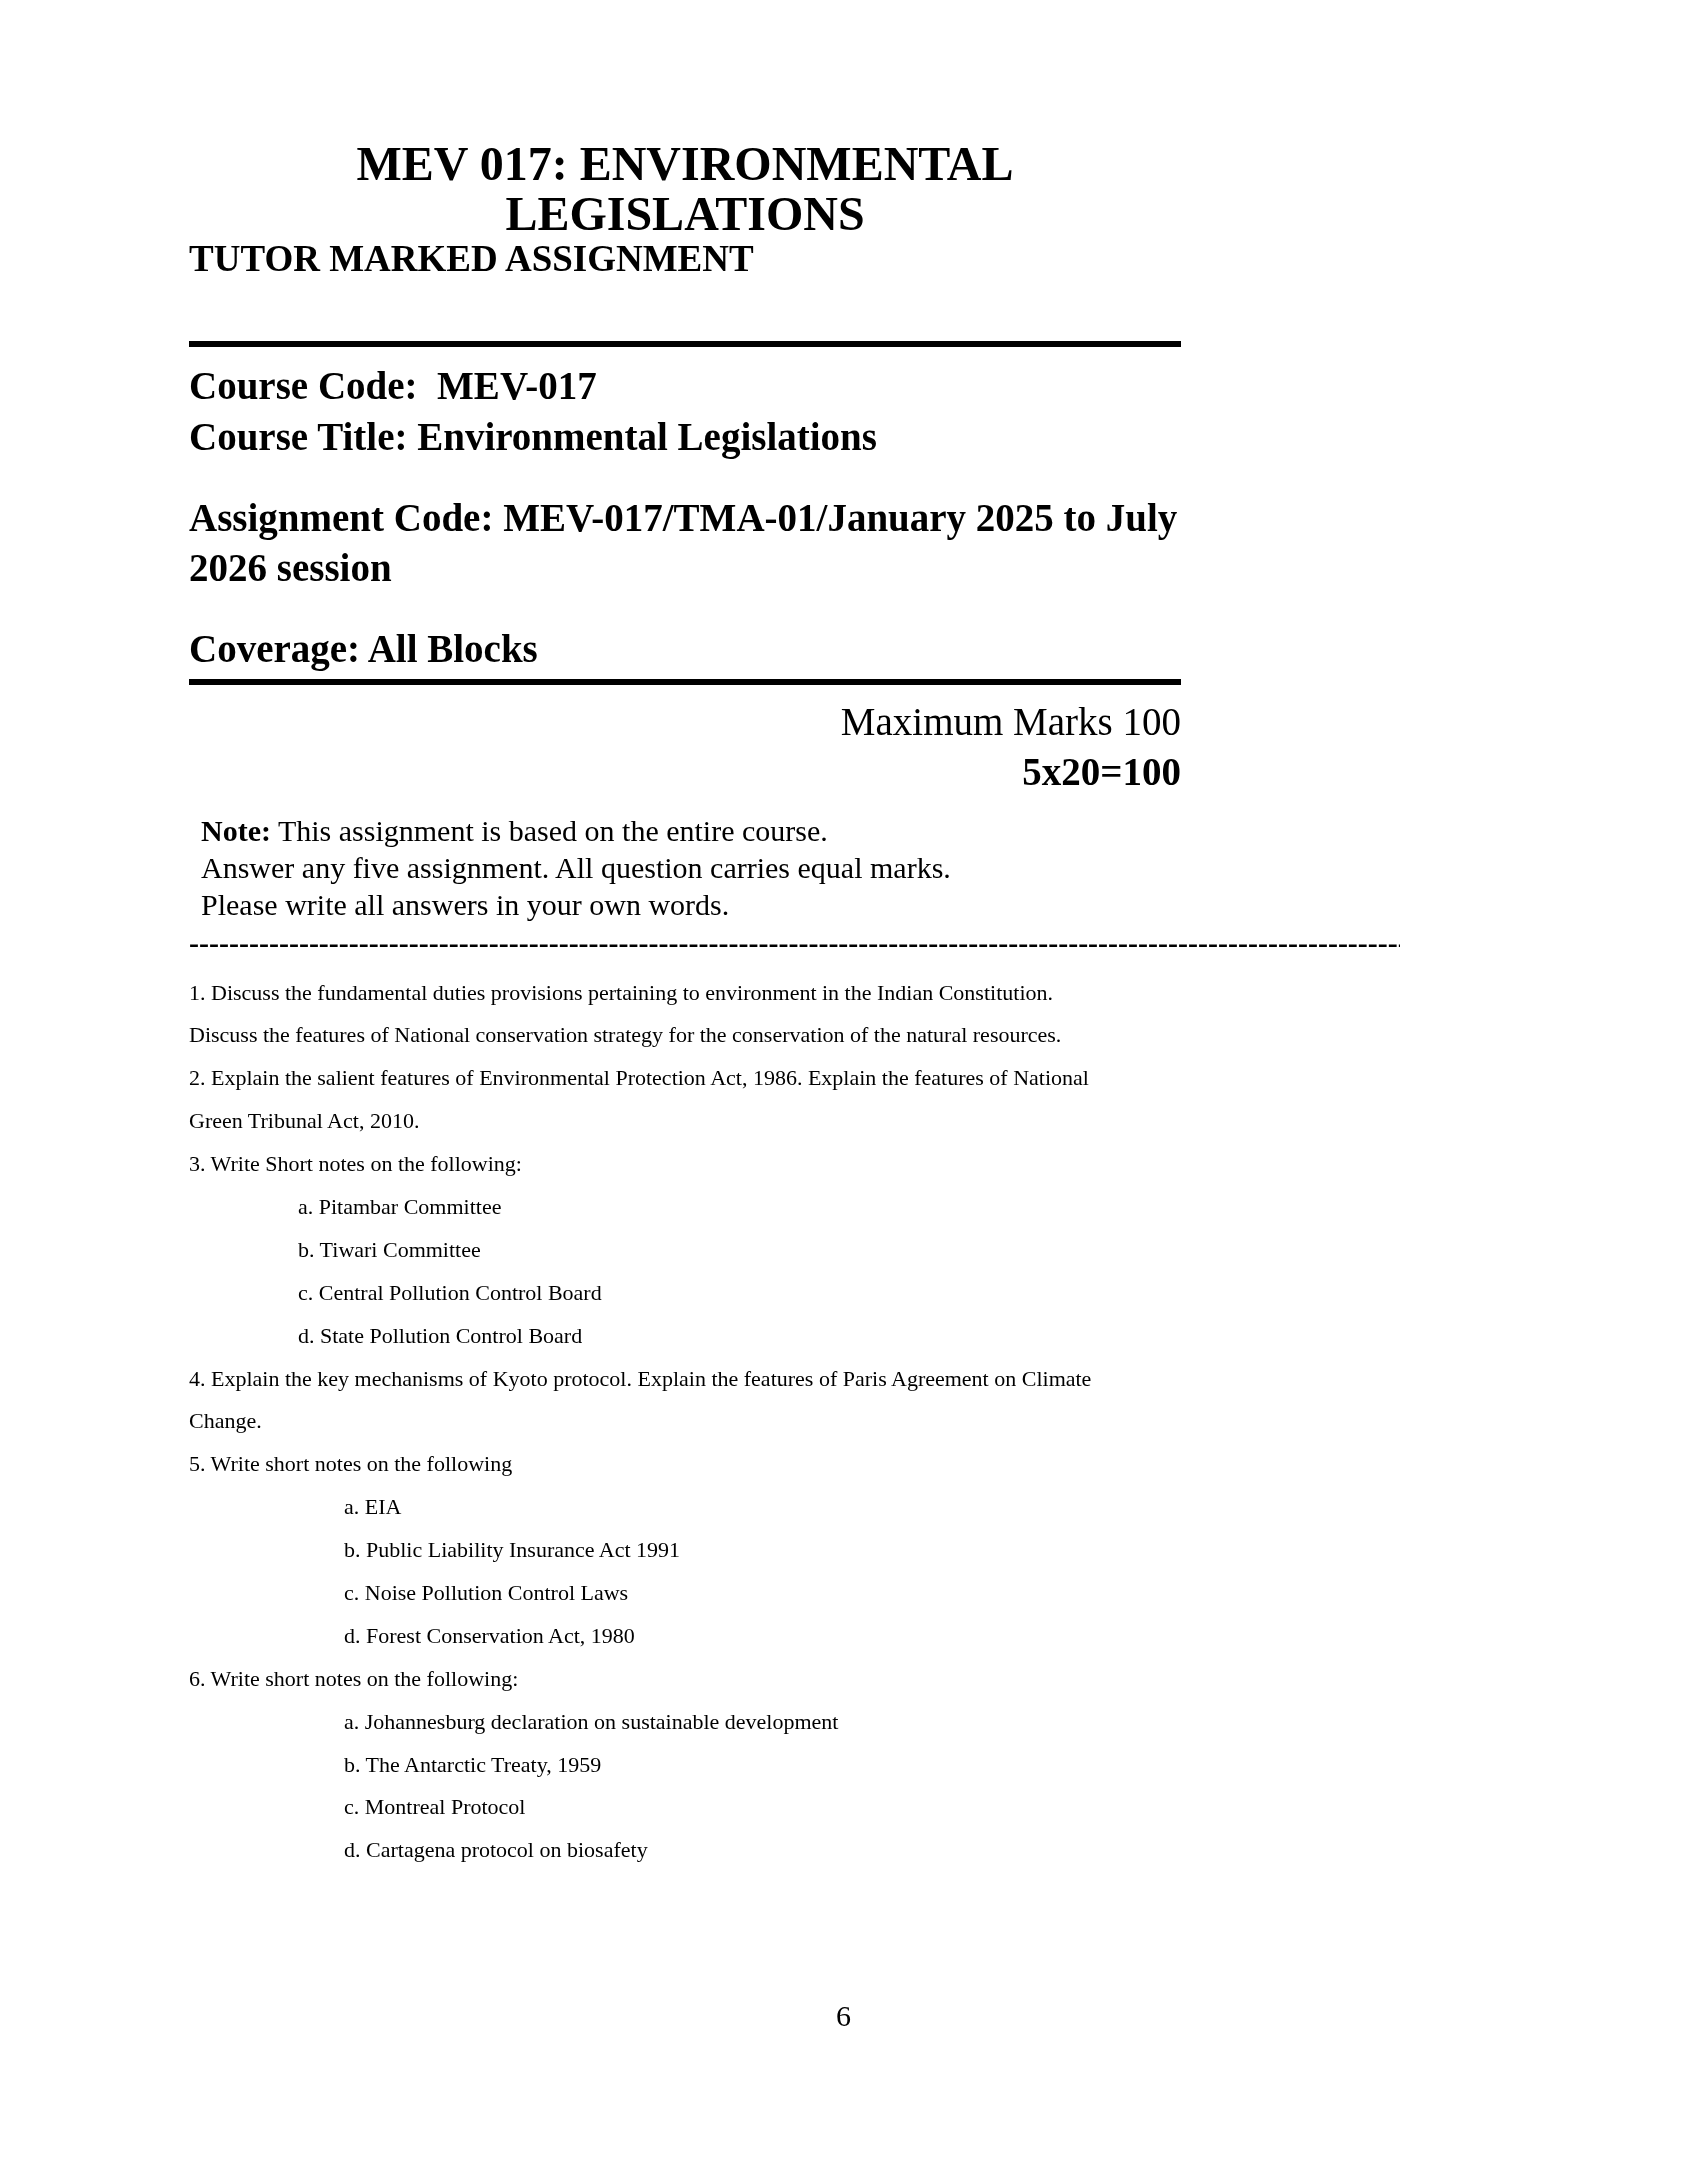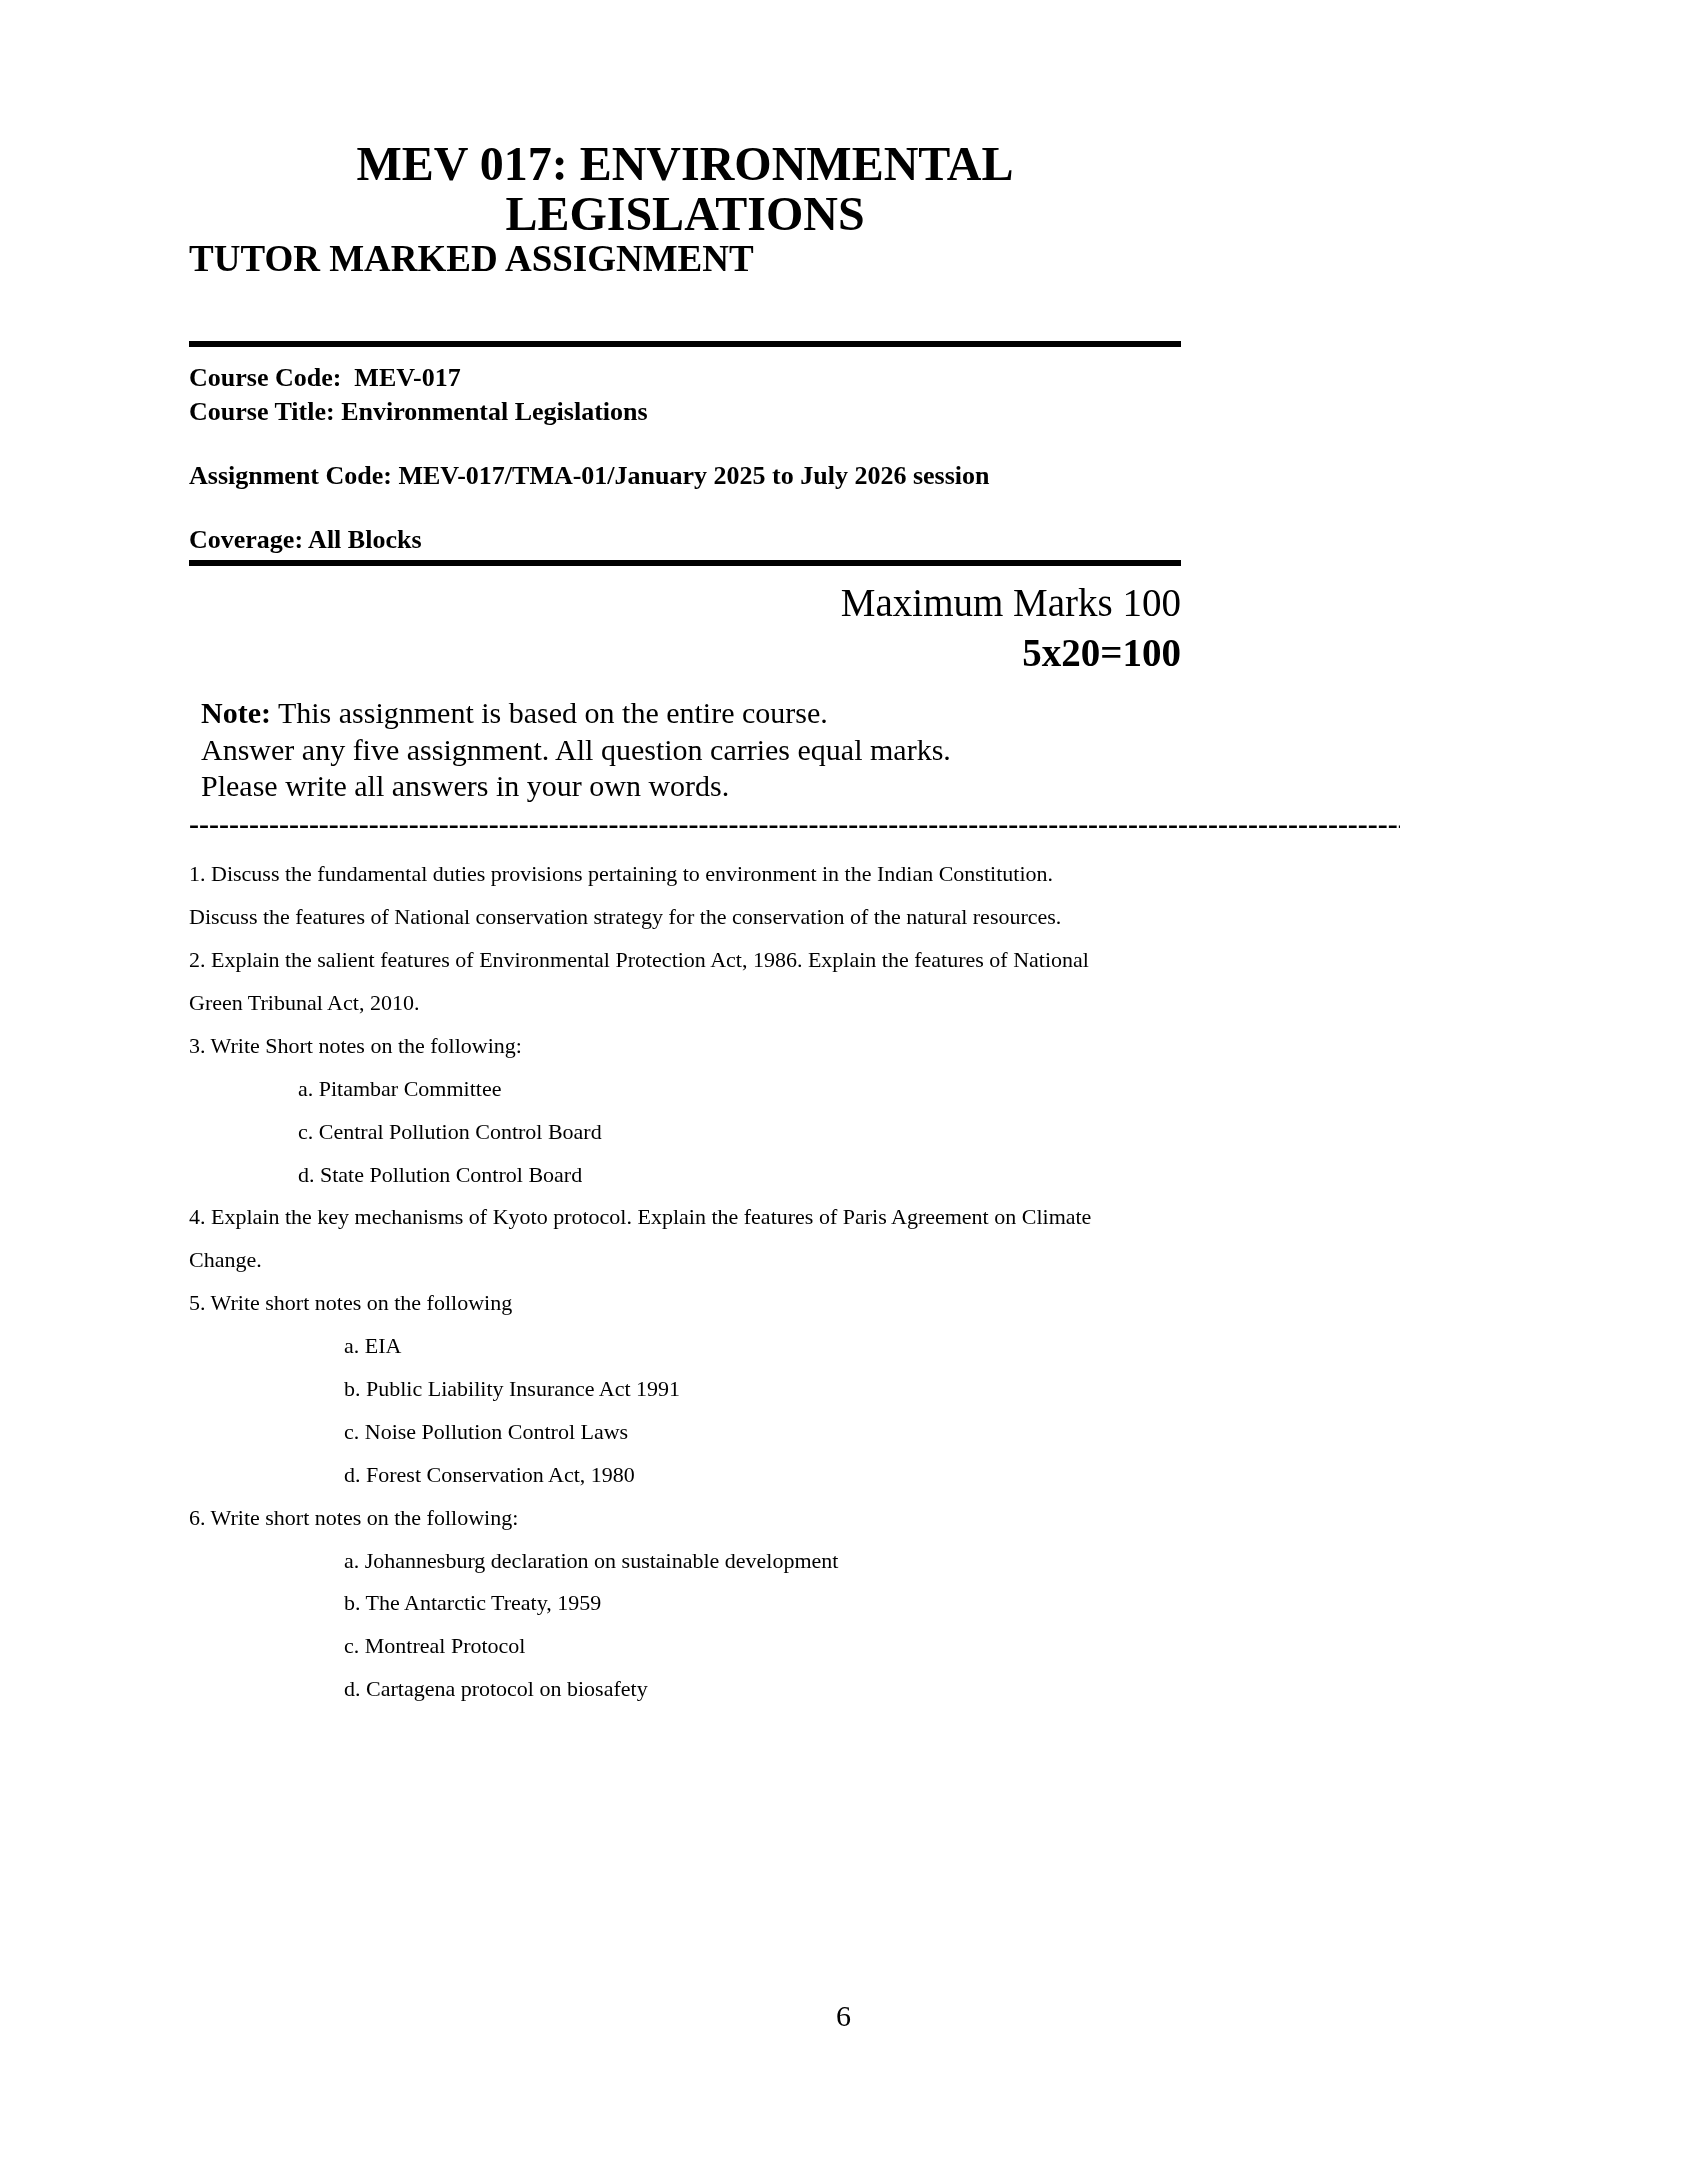--- a/index.html
+++ b/index.html
@@ -37,21 +37,21 @@
   .rule {
     height: 6px;
     background: #000;
     margin-top: 62px;
   }
   .rule2 {
     margin-top: 4px;
   }
   .course {
     margin-top: 14.6px;
-    font-size: 26px;
+    font-size: 39px;
     font-weight: bold;
     line-height: 1.3;
   }
   .pre { white-space: pre-wrap; }
   .gap { margin-top: 30px; }
   .marks {
     margin-top: 12px;
     font-size: 39px;
     line-height: 1.28;
     text-align: right;
@@ -130,20 +130,21 @@
     </div>
 
     <div class="q">
       <span class="qline">2. Explain the salient features of Environmental Protection Act, 1986. Explain the features of National</span>
       <span class="qline">Green Tribunal Act, 2010.</span>
     </div>
 
     <div class="q">
       <span class="qline">3. Write Short notes on the following:</span>
       <span class="qline ind1">a. Pitambar Committee</span>
+      <span class="qline ind1">b. Tiwari Committee</span>
       <span class="qline ind1">c. Central Pollution Control Board</span>
       <span class="qline ind1">d. State Pollution Control Board</span>
     </div>
 
     <div class="q">
       <span class="qline">4. Explain the key mechanisms of Kyoto protocol. Explain the features of Paris Agreement on Climate</span>
       <span class="qline">Change.</span>
     </div>
 
     <div class="q">

